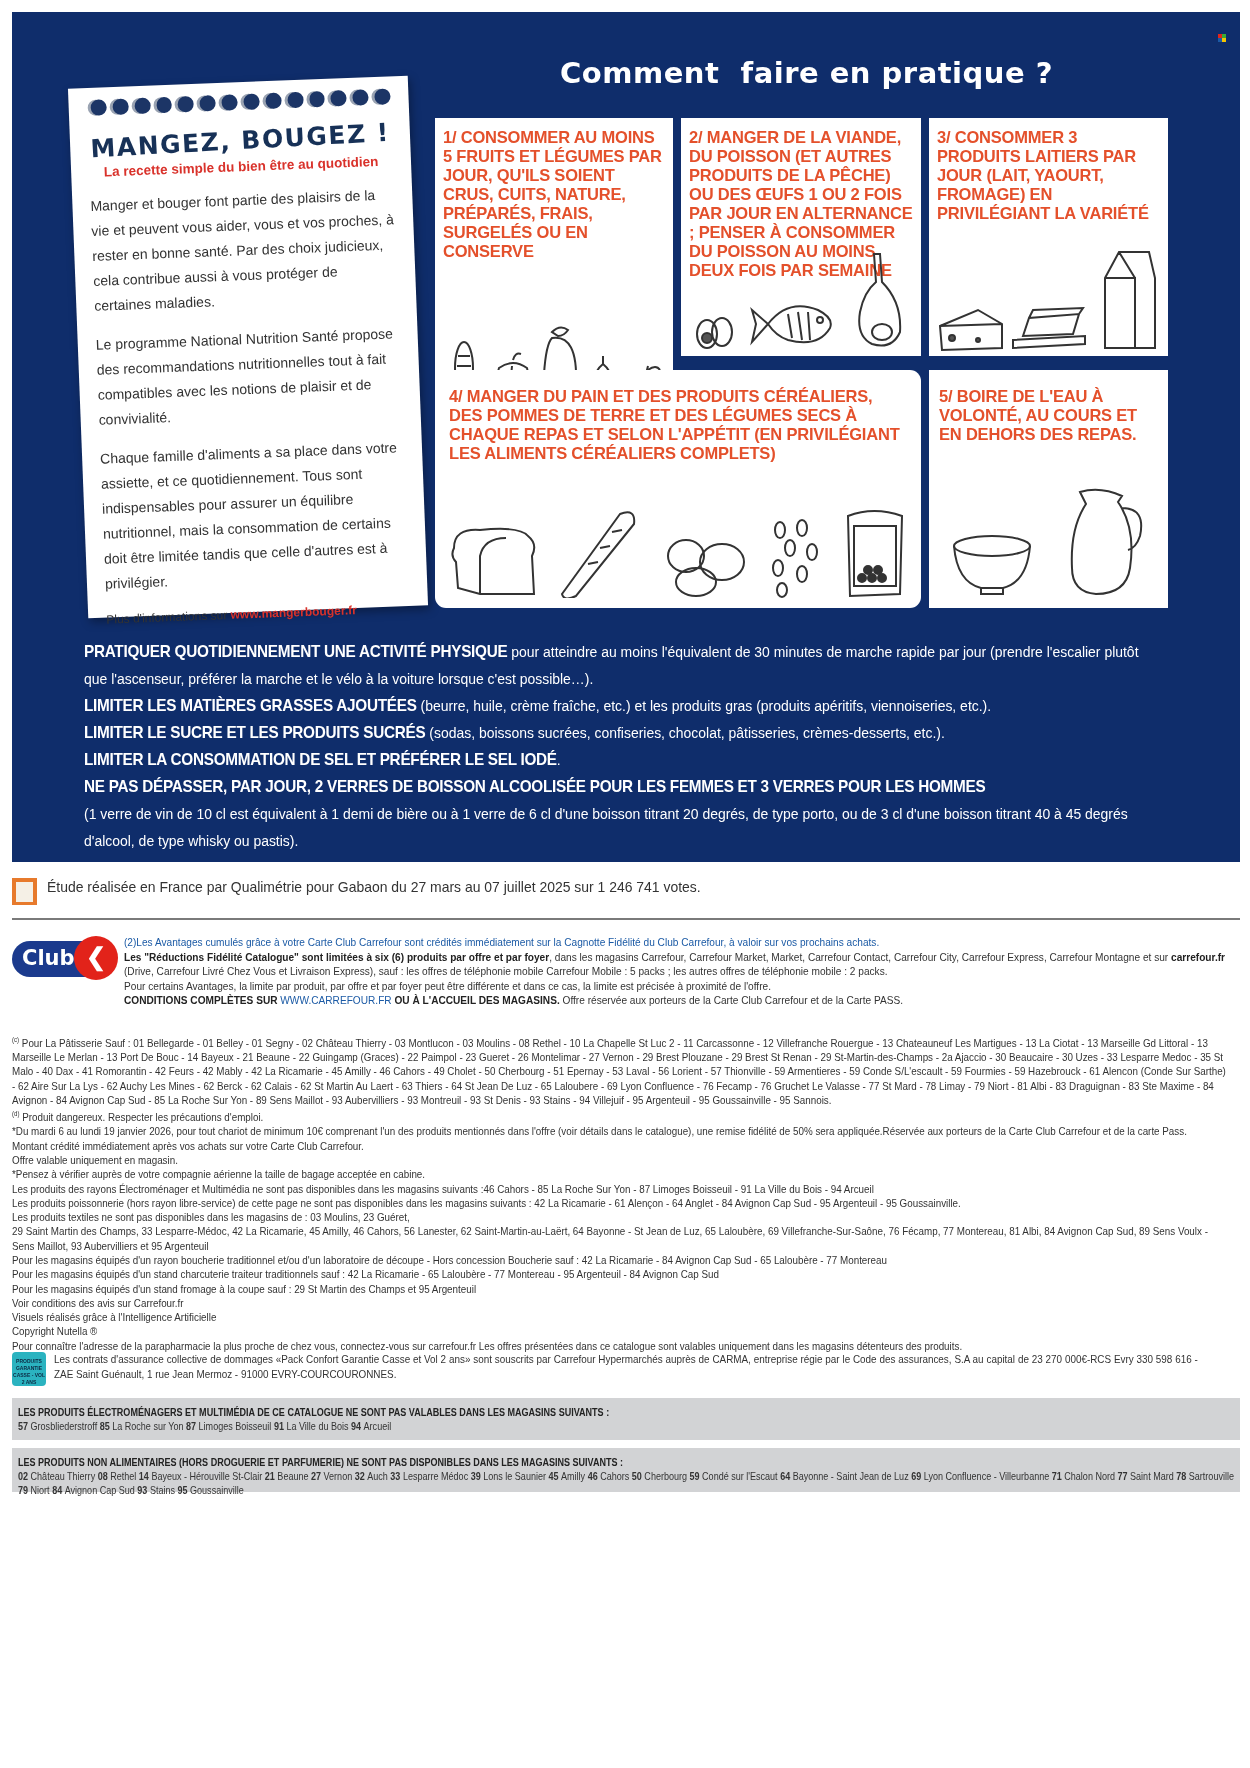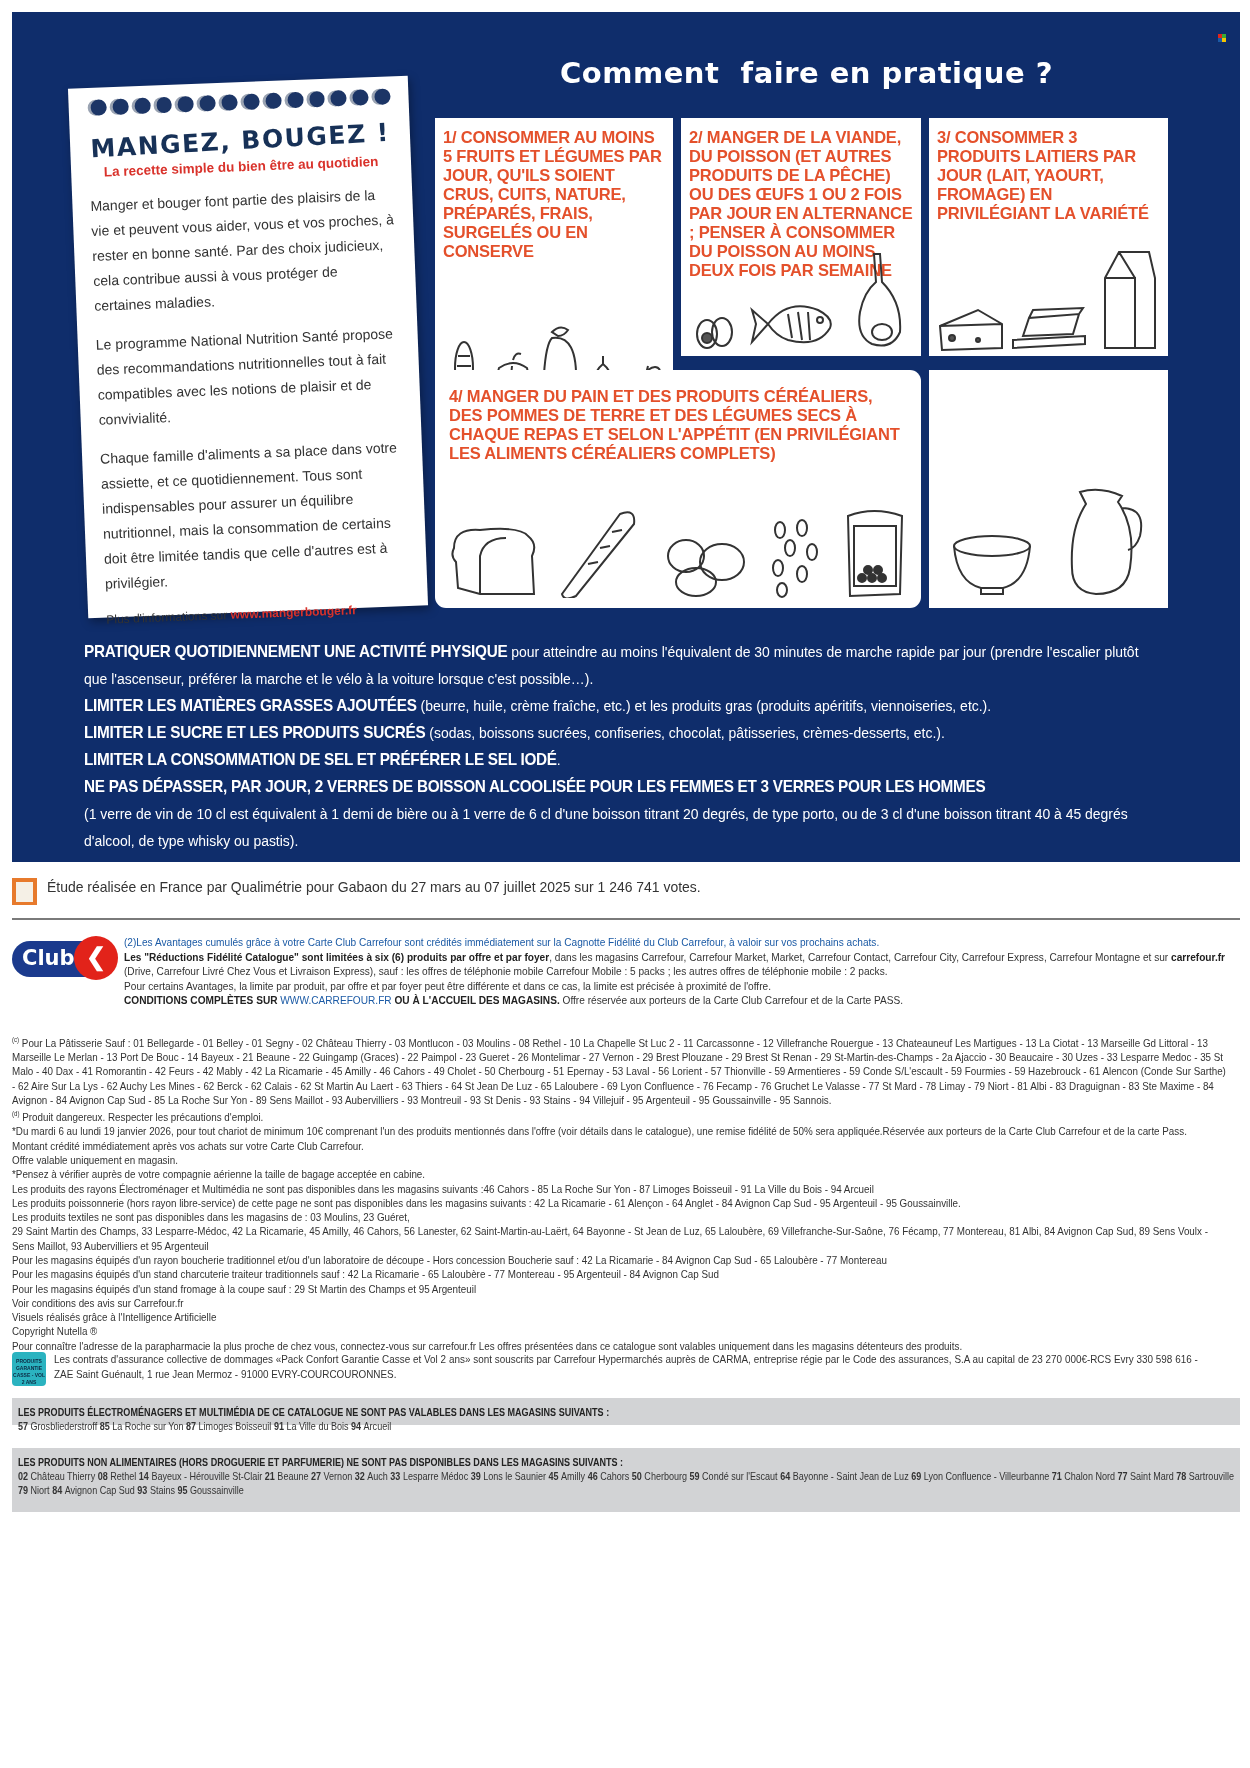--- a/index.html
+++ b/index.html
@@ -93,22 +93,22 @@
   .legal p { margin: 0; }
   .legal sup { font-size: 7px; }
 
   .insurance { position: absolute; left: 12px; top: 1352px; display: flex; gap: 8px; align-items: flex-start; }
   .ins-badge { width: 34px; height: 34px; border-radius: 4px; background: #2bb3c0; color: #0c2a44; font-size: 5px; font-weight: bold; text-align: center; padding-top: 6px; line-height: 7px; }
   .ins-text { font-size: 11.5px; line-height: 14.5px; color: #333; width: 1330px; transform: scaleX(0.86); transform-origin: left; text-align: justify; }
 
   .grey-box { position: absolute; left: 12px; width: 1228px; background: #d2d3d5; padding: 7px 6px; font-size: 10.5px; line-height: 14px; color: #333; }
   .grey-box .inner { transform: scaleX(0.86); transform-origin: left; width: 1420px; }
   .grey-box .head { font-weight: bold; color: #222; }
-  #box1 { top: 1398px; height: 27px; }
-  #box2 { top: 1448px; height: 64px; }
+  #box1 { top: 1398px; height: 42px; }
+  #box2 { top: 1448px; height: 44px; }
 </style>
 </head>
 <body>
 
 <div class="blue-panel"></div>
 
 <div class="main-title">Comment  faire en pratique ?</div>
 <div class="corner-mark">
   <span style="background:#e2231a"></span>
   <span style="background:#3aaa35"></span>
@@ -238,20 +238,21 @@
         <circle cx="18" cy="72" r="4" fill="#333"></circle>
         <circle cx="28" cy="72" r="4" fill="#333"></circle>
         <circle cx="38" cy="72" r="4" fill="#333"></circle>
         <circle cx="24" cy="64" r="4" fill="#333"></circle>
         <circle cx="34" cy="64" r="4" fill="#333"></circle>
       </svg>
   </div>
 </div>
 
 <div class="tip" id="tip5">
+  <div class="tip-text">5/ Boire de l'eau à volonté, au cours et en dehors des repas.</div>
   <div class="illus" style="bottom:10px">
     <svg width="82" height="66" viewBox="0 0 82 66">
         <ellipse cx="41" cy="14" rx="38" ry="10"></ellipse>
         <path d="M3 14 Q6 50 30 56 L52 56 Q76 50 79 14 M30 56 L30 62 L52 62 L52 56"></path>
       </svg>
     <svg width="80" height="110" viewBox="0 0 80 110">
         <path d="M14 4 Q34 -2 56 8 L52 14 Q70 40 64 80 Q60 106 30 106 Q6 104 6 80 Q4 40 20 16Z M56 20 Q80 20 74 48 Q70 60 62 62"></path>
       </svg>
   </div>
 </div>

